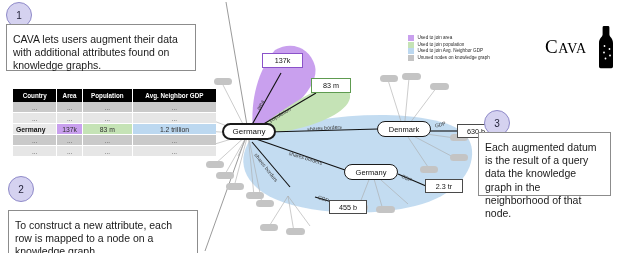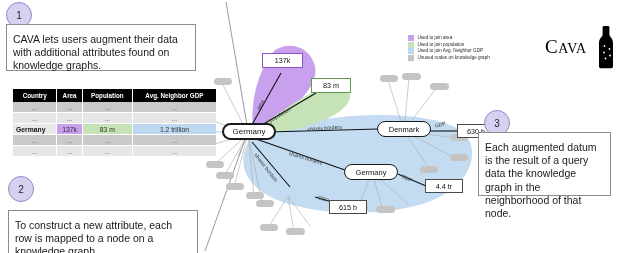--- a/index.html
+++ b/index.html
@@ -154,22 +154,22 @@
   <div class="node main" style="left:222px;top:123px;width:54px;height:17px;">Germany</div>
 
   <div class="node" style="left:377px;top:121px;width:54px;height:16px;">Denmark</div>
 
   <div class="node" style="left:344px;top:164px;width:54px;height:16px;">Germany</div>
 
 
   <div class="vbox pur" style="left:262px;top:53px;width:41px;height:15px;">137k</div>
   <div class="vbox grn" style="left:311px;top:78px;width:40px;height:15px;">83 m</div>
   <div class="vbox" style="left:457px;top:124px;width:38px;height:14px;">630 b</div>
-  <div class="vbox" style="left:425px;top:179px;width:38px;height:14px;">4.4 tr</div>
-  <div class="vbox" style="left:329px;top:200px;width:38px;height:14px;">615 b</div>
+  <div class="vbox" style="left:425px;top:179px;width:38px;height:14px;">2.3 tr</div>
+  <div class="vbox" style="left:329px;top:200px;width:38px;height:14px;">455 b</div>
 
   <div class="elab" style="left:255px;top:108px;transform:rotate(-62deg);">area</div>
   <div class="elab" style="left:268px;top:118px;transform:rotate(-30deg);">population</div>
   <div class="elab" style="left:307px;top:126px;transform:rotate(-4deg);">shares borders</div>
   <div class="elab" style="left:290px;top:150px;transform:rotate(17deg);">shares borders</div>
   <div class="elab" style="left:258px;top:152px;transform:rotate(52deg);">shares borders</div>
   <div class="elab" style="left:434px;top:123px;transform:rotate(-16deg);">GDP</div>
   <div class="elab" style="left:403px;top:173px;transform:rotate(24deg);">GDP</div>
   <div class="elab" style="left:319px;top:194px;transform:rotate(18deg);">GDP</div>
 

